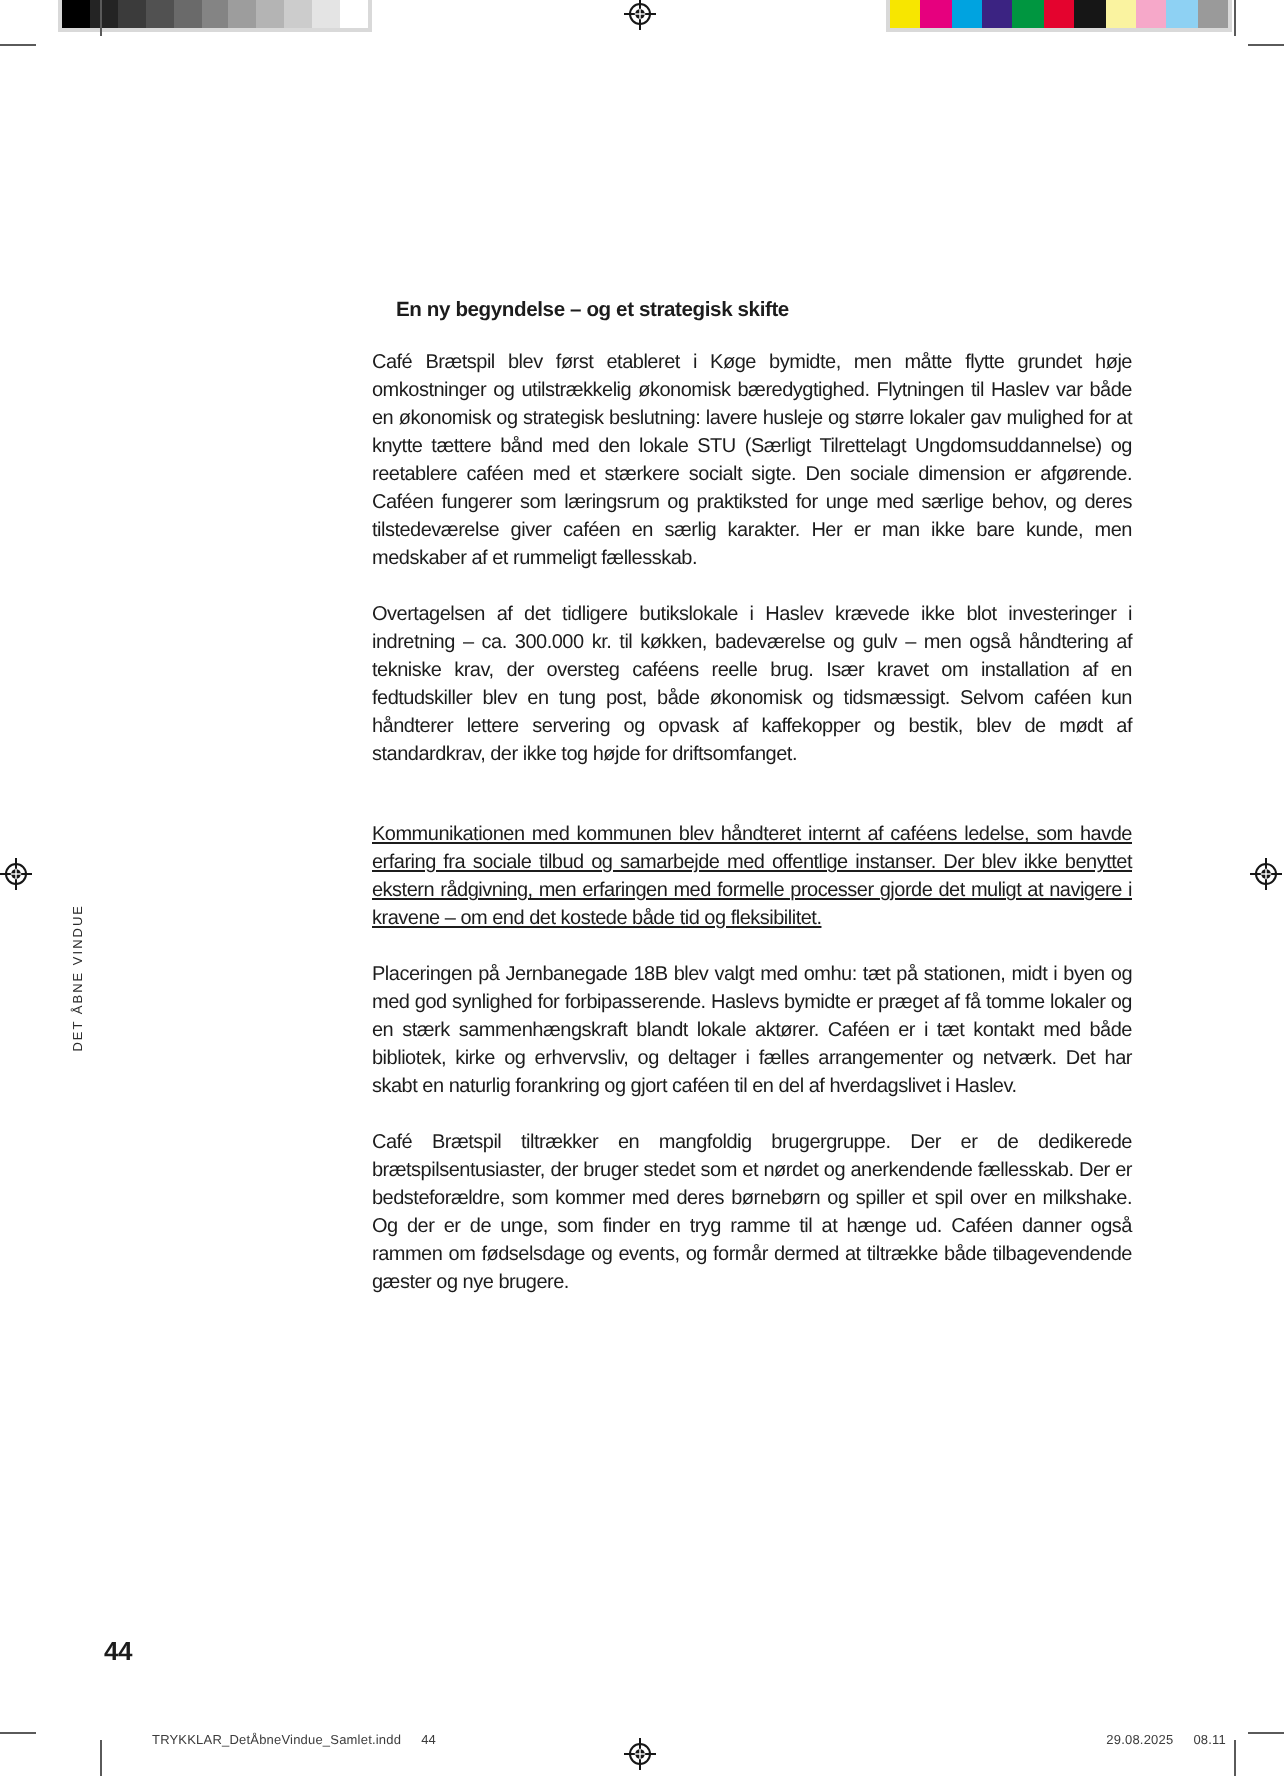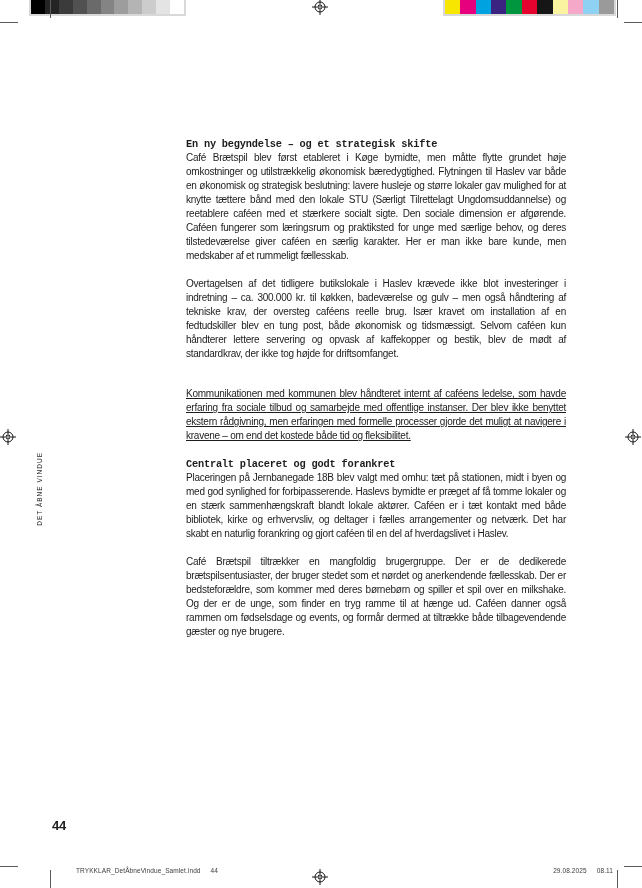--- a/index.html
+++ b/index.html
@@ -59,26 +59,25 @@
     position: absolute;
     left: 186px; top: 137px;
     width: 380px;
     font-size: 10px;
     line-height: 14px;
     letter-spacing: -0.25px;
     color: #1c1c1c;
   }
   .article section + section { margin-top: 14px; }
   .article h2 {
-    margin: 0;
+    margin: 12px;
     font-size: 10.3px;
     line-height: 14px;
     font-weight: bold;
     letter-spacing: -0.2px;
-    font-family: Liberation Mono, monospace;
   }
   .article p {
     margin: 0;
     text-align: justify;
   }
   .article p + p { margin-top: 26px; text-decoration: underline; }
   
   .page-number {
     position: absolute;
     left: 52px; top: 818px;
@@ -185,21 +184,20 @@
 <main class="article">
   <section>
     <h2>En ny begyndelse – og et strategisk skifte</h2>
     <p>Café Brætspil blev først etableret i Køge bymidte, men måtte flytte grundet høje omkostninger og utilstrækkelig økonomisk bæredygtighed. Flytningen til Haslev var både en økonomisk og strategisk beslutning: lavere husleje og større lokaler gav mulighed for at knytte tættere bånd med den lokale STU (Særligt Tilrettelagt Ungdomsuddannelse) og reetablere caféen med et stærkere socialt sigte. Den sociale dimension er afgørende. Caféen fungerer som læringsrum og praktiksted for unge med særlige behov, og deres tilstedeværelse giver caféen en særlig karakter. Her er man ikke bare kunde, men medskaber af et rummeligt fællesskab.</p>
   </section>
   <section>
     <p>Overtagelsen af det tidligere butikslokale i Haslev krævede ikke blot investeringer i indretning – ca. 300.000 kr. til køkken, badeværelse og gulv – men også håndtering af tekniske krav, der oversteg caféens reelle brug. Især kravet om installation af en fedtudskiller blev en tung post, både økonomisk og tidsmæssigt. Selvom caféen kun håndterer lettere servering og opvask af kaffekopper og bestik, blev de mødt af standardkrav, der ikke tog højde for driftsomfanget.</p>
     <p>Kommunikationen med kommunen blev håndteret internt af caféens ledelse, som havde erfaring fra sociale tilbud og samarbejde med offentlige instanser. Der blev ikke benyttet ekstern rådgivning, men erfaringen med formelle processer gjorde det muligt at navigere i kravene – om end det kostede både tid og fleksibilitet.</p>
   </section>
   <section>
-    <h2>Centralt placeret og godt forankret</h2>
     <p>Placeringen på Jernbanegade 18B blev valgt med omhu: tæt på stationen, midt i byen og med god synlighed for forbipasserende. Haslevs bymidte er præget af få tomme lokaler og en stærk sammenhængskraft blandt lokale aktører. Caféen er i tæt kontakt med både bibliotek, kirke og erhvervsliv, og deltager i fælles arrangementer og netværk. Det har skabt en naturlig forankring og gjort caféen til en del af hverdagslivet i Haslev.</p>
   </section>
   <section>
     <p>Café Brætspil tiltrækker en mangfoldig brugergruppe. Der er de dedikerede brætspilsentusiaster, der bruger stedet som et nørdet og anerkendende fællesskab. Der er bedsteforældre, som kommer med deres børnebørn og spiller et spil over en milkshake. Og der er de unge, som finder en tryg ramme til at hænge ud. Caféen danner også rammen om fødselsdage og events, og formår dermed at tiltrække både tilbagevendende gæster og nye brugere.</p>
   </section>
 </main>
 
 <div class="page-number">44</div>
 
 <div id="slug-left" class="slug">

